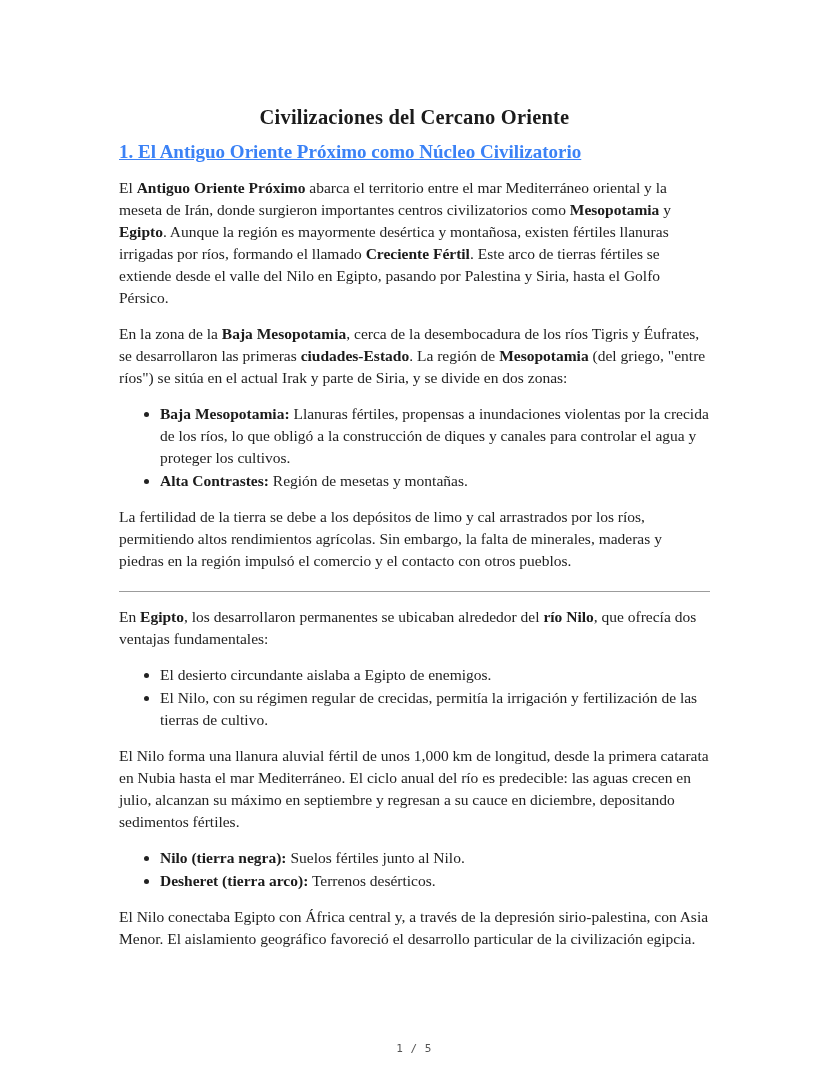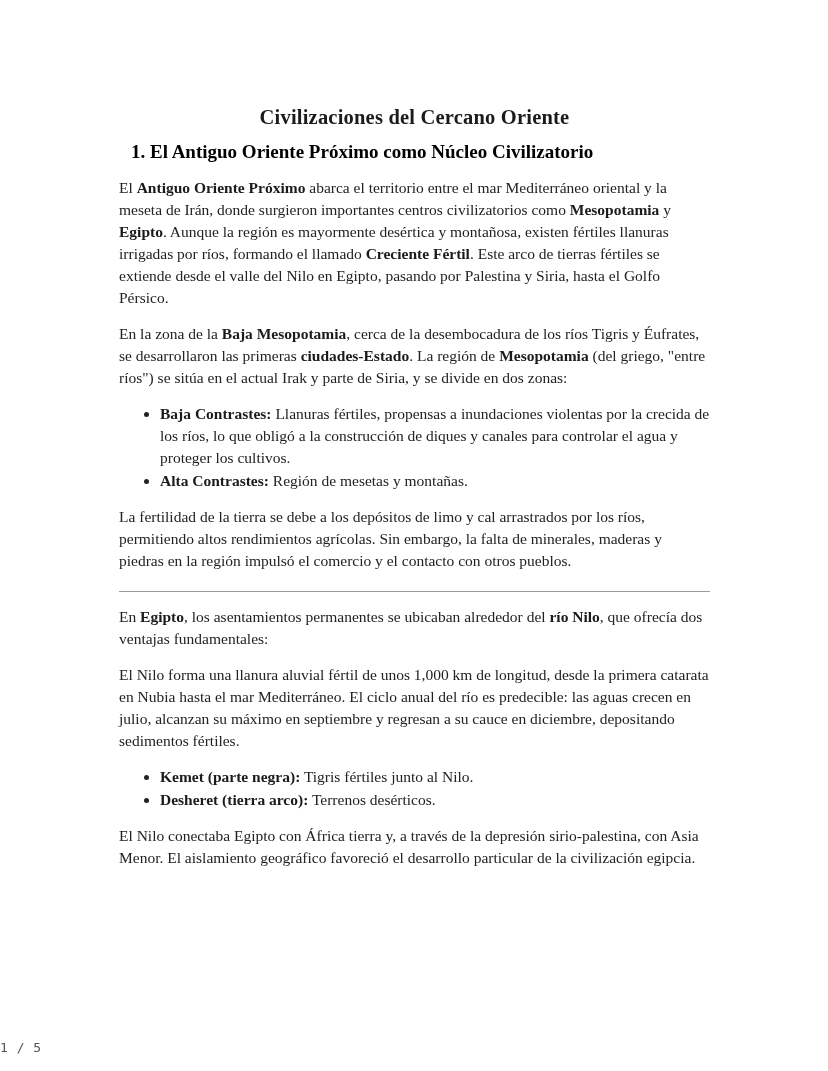--- a/index.html
+++ b/index.html
@@ -23,22 +23,23 @@
     font-size: 20.5px;
     font-weight: bold;
     text-align: center;
     margin: 0 0 2px 0;
     color: #1b1b1b;
     letter-spacing: 0.2px;
   }
   .block-heading {
     font-size: 19px;
     font-weight: bold;
-    margin: 12px 0 4px 12px;
-    color: #000000;
+    margin: 12px 0 4px 0;
+    color: #3b82f6;
+    text-decoration: underline;
   }
   .block-paragraph {
     font-size: 15.5px;
     line-height: 22px;
     margin: 14px 0;
     color: #222222;
   }
   .block-list {
     margin: 14px 0;
     padding-left: 41px;
@@ -54,47 +55,52 @@
   .block-divider {
     border: none;
     border-top: 1px solid #9c9c9c;
     margin: 19px 0 6px 0;
   }
   .footer {
     position: absolute;
     left: 0;
     right: 0;
     bottom: 16px;
+    text-align: center;
     font-family: "DejaVu Sans Mono", monospace;
-    font-size: 13px;
+    font-size: 11px;
     color: #555555;
     letter-spacing: 0.5px;
   }
 </style>
 </head>
 <body>
 
 <div class="page">
   <div class="content">
     <h1 class="doc-title">Civilizaciones del Cercano Oriente</h1>
     <div id="doc-blocks">
         <h2 class="block-heading">1. El Antiguo Oriente Próximo como Núcleo Civilizatorio</h2>
         <p class="block-paragraph"><span>El </span><strong>Antiguo Oriente Próximo</strong><span> abarca el territorio entre el mar Mediterráneo oriental y la meseta de Irán, donde surgieron importantes centros civilizatorios como </span><strong>Mesopotamia</strong><span> y </span><strong>Egipto</strong><span>. Aunque la región es mayormente desértica y montañosa, existen fértiles llanuras irrigadas por ríos, formando el llamado </span><strong>Creciente Fértil</strong><span>. Este arco de tierras fértiles se extiende desde el valle del Nilo en Egipto, pasando por Palestina y Siria, hasta el Golfo Pérsico.</span></p>
         <p class="block-paragraph"><span>En la zona de la </span><strong>Baja Mesopotamia</strong><span>, cerca de la desembocadura de los ríos Tigris y Éufrates, se desarrollaron las primeras </span><strong>ciudades-Estado</strong><span>. La región de </span><strong>Mesopotamia</strong><span> (del griego, "entre ríos") se sitúa en el actual Irak y parte de Siria, y se divide en dos zonas:</span></p>
         <ul class="block-list">
-          <li><strong>Baja Contrastes:</strong><span> Llanuras fértiles, propensas a inundaciones violentas por la crecida de los ríos, lo que obligó a la construcción de diques y canales para controlar el agua y proteger los cultivos.</span></li>
+          <li><strong>Baja Mesopotamia:</strong><span> Llanuras fértiles, propensas a inundaciones violentas por la crecida de los ríos, lo que obligó a la construcción de diques y canales para controlar el agua y proteger los cultivos.</span></li>
           <li><strong>Alta Contrastes:</strong><span> Región de mesetas y montañas.</span></li>
         </ul>
         <p class="block-paragraph"><span>La fertilidad de la tierra se debe a los depósitos de limo y cal arrastrados por los ríos, permitiendo altos rendimientos agrícolas. Sin embargo, la falta de minerales, maderas y piedras en la región impulsó el comercio y el contacto con otros pueblos.</span></p>
         <hr class="block-divider">
-        <p class="block-paragraph"><span>En </span><strong>Egipto</strong><span>, los asentamientos permanentes se ubicaban alrededor del </span><strong>río Nilo</strong><span>, que ofrecía dos ventajas fundamentales:</span></p>
+        <p class="block-paragraph"><span>En </span><strong>Egipto</strong><span>, los desarrollaron permanentes se ubicaban alrededor del </span><strong>río Nilo</strong><span>, que ofrecía dos ventajas fundamentales:</span></p>
+        <ul class="block-list">
+          <li><span>El desierto circundante aislaba a Egipto de enemigos.</span></li>
+          <li><span>El Nilo, con su régimen regular de crecidas, permitía la irrigación y fertilización de las tierras de cultivo.</span></li>
+        </ul>
         <p class="block-paragraph"><span>El Nilo forma una llanura aluvial fértil de unos 1,000 km de longitud, desde la primera catarata en Nubia hasta el mar Mediterráneo. El ciclo anual del río es predecible: las aguas crecen en julio, alcanzan su máximo en septiembre y regresan a su cauce en diciembre, depositando sedimentos fértiles.</span></p>
         <ul class="block-list">
-          <li><strong>Kemet (parte negra):</strong><span> Tigris fértiles junto al Nilo.</span></li>
+          <li><strong>Nilo (tierra negra):</strong><span> Suelos fértiles junto al Nilo.</span></li>
           <li><strong>Desheret (tierra arco):</strong><span> Terrenos desérticos.</span></li>
         </ul>
-        <p class="block-paragraph"><span>El Nilo conectaba Egipto con África tierra y, a través de la depresión sirio-palestina, con Asia Menor. El aislamiento geográfico favoreció el desarrollo particular de la civilización egipcia.</span></p>
+        <p class="block-paragraph"><span>El Nilo conectaba Egipto con África central y, a través de la depresión sirio-palestina, con Asia Menor. El aislamiento geográfico favoreció el desarrollo particular de la civilización egipcia.</span></p>
       </div>
   </div>
   <div class="footer">
     <span>1 / 5</span>
   </div>
 </div>
 
 </body></html>

